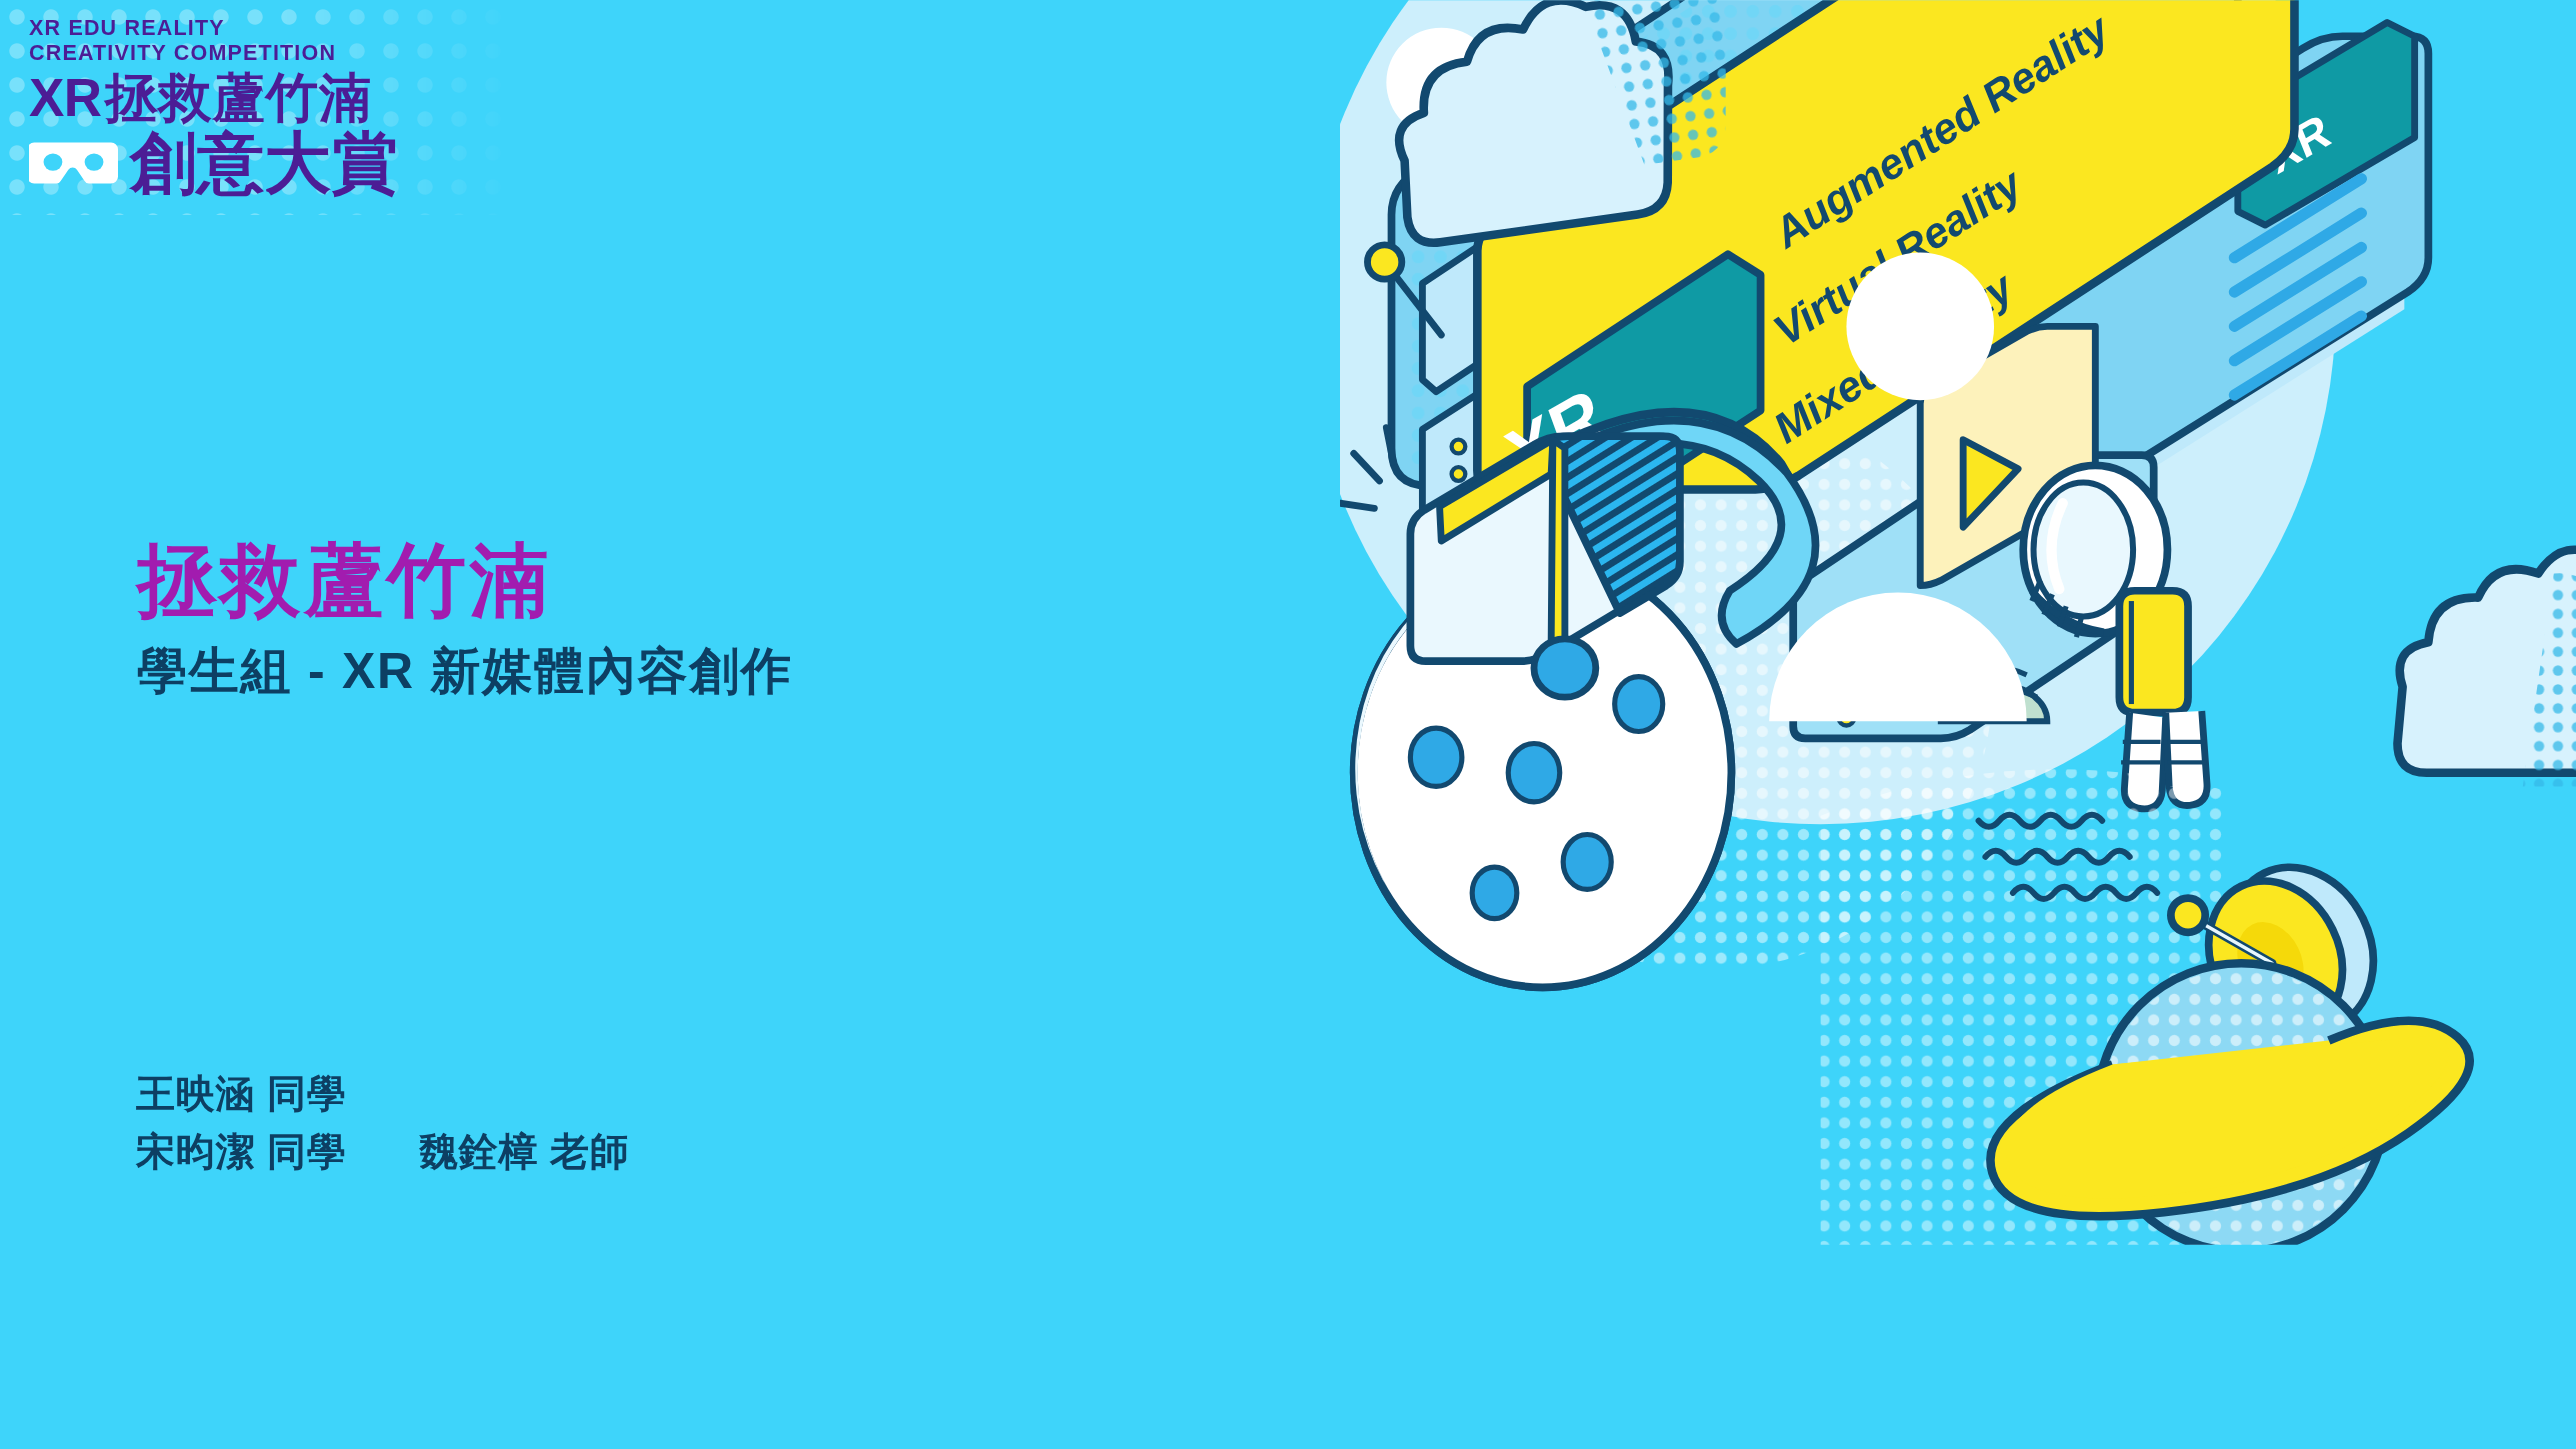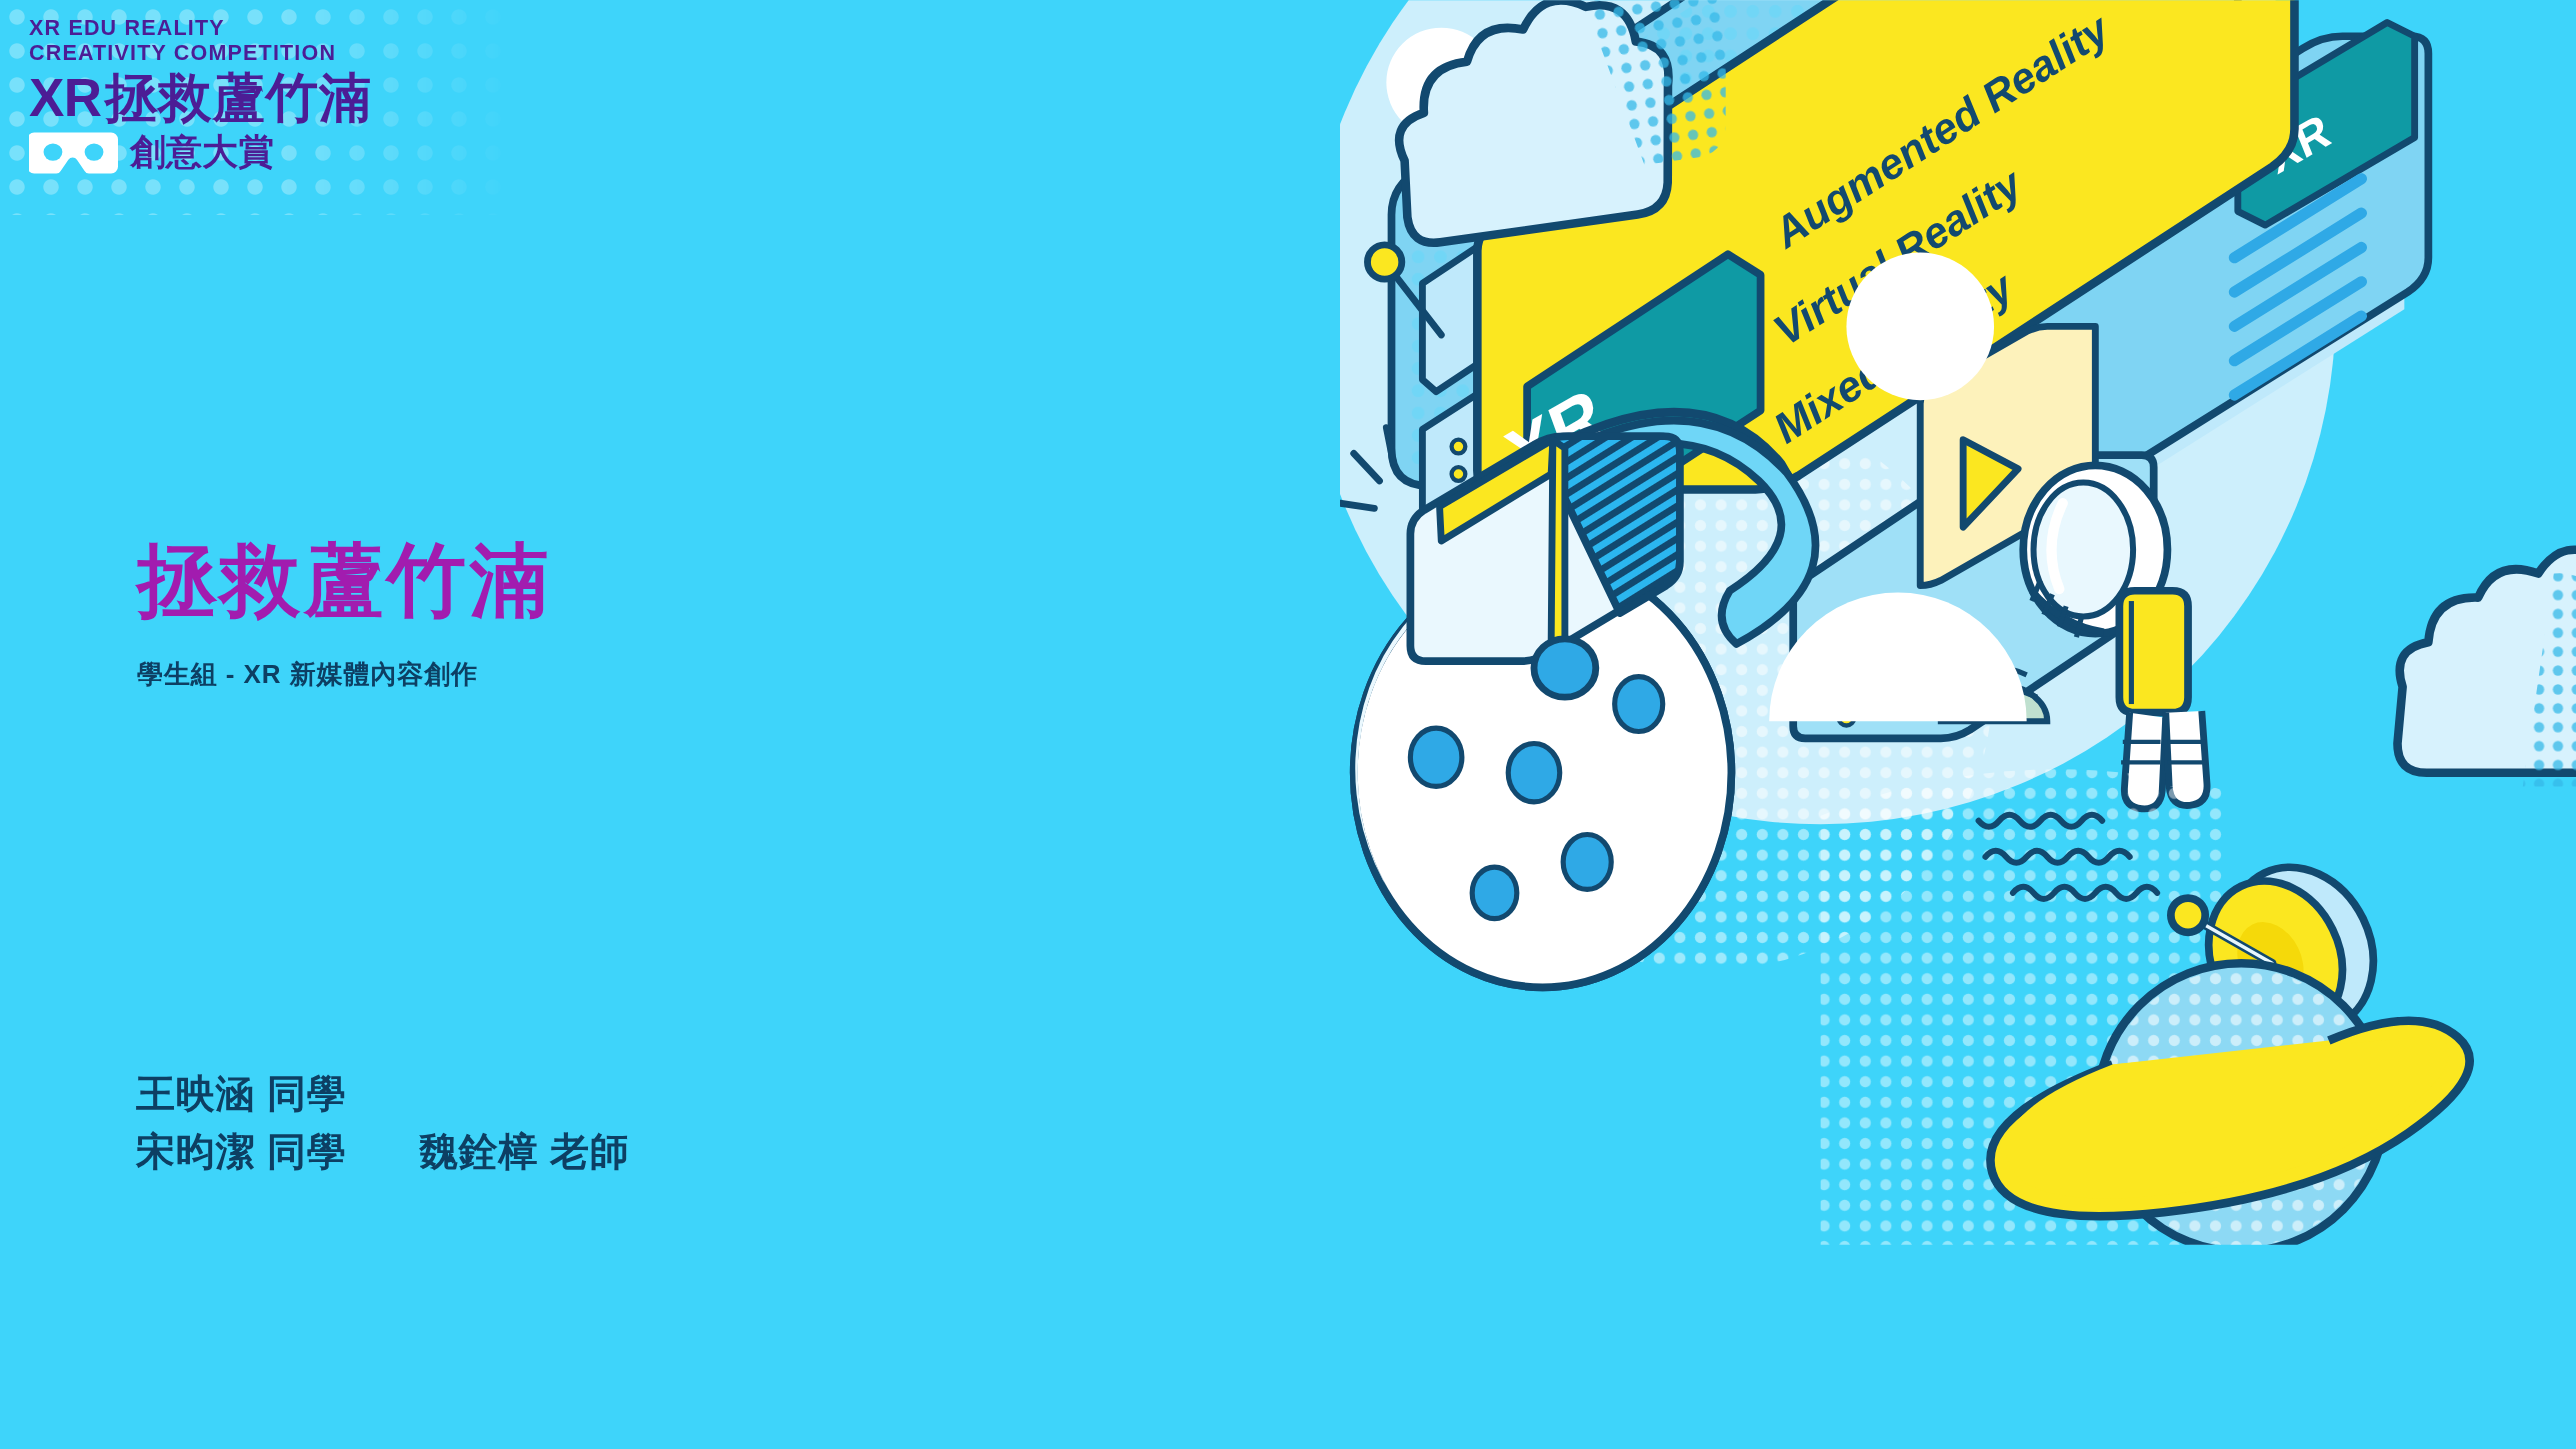--- a/index.html
+++ b/index.html
@@ -28,37 +28,37 @@
     font-weight:bold;letter-spacing:.055em;line-height:1.18;
     font-size:21.5px;text-transform:uppercase;
   }
   .logo .cn-wrap{margin-top:5.2px;}
   .logo .cn1{
     font-size:53px;font-weight:bold;line-height:1.02;letter-spacing:.01em;
     display:flex;align-items:baseline;gap:3.4px;
   }
   .logo .cn1 .xr{font-size:53px;letter-spacing:-.01em;}
   .logo .cn2{
-    font-size:36px;font-weight:bold;line-height:1.02;margin-top:3.4px;
+    font-size:67px;font-weight:bold;line-height:1.02;margin-top:3.4px;
     display:flex;align-items:center;gap:12px;
   }
   .vr-goggles{
     display:inline-block;width:89px;height:48px;flex:0 0 auto;position:relative;
   }
   .vr-goggles svg{display:block;}
 
   
   .headline{
     position:absolute;left:137px;top:485px;
     color:#a21caf;font-weight:bold;font-size:80px;letter-spacing:.04em;
     line-height:1.05;white-space:nowrap;
   }
   .subhead{
-    position:absolute;left:137px;top:657px;
-    color:#0d3f63;font-weight:bold;font-size:26px;letter-spacing:.035em;
+    position:absolute;left:137px;top:638px;
+    color:#0d3f63;font-weight:bold;font-size:50px;letter-spacing:.035em;
     white-space:nowrap;
   }
 
   .credits{
     position:absolute;left:136px;top:1065px;
     color:#0d3f63;font-weight:bold;font-size:39px;line-height:1.48;
   }
   .credit-row{display:flex;align-items:flex-end;white-space:nowrap;}
   .credit-row .student{width:283px;letter-spacing:.02em;}
   .credit-row .teacher{letter-spacing:.02em;}

